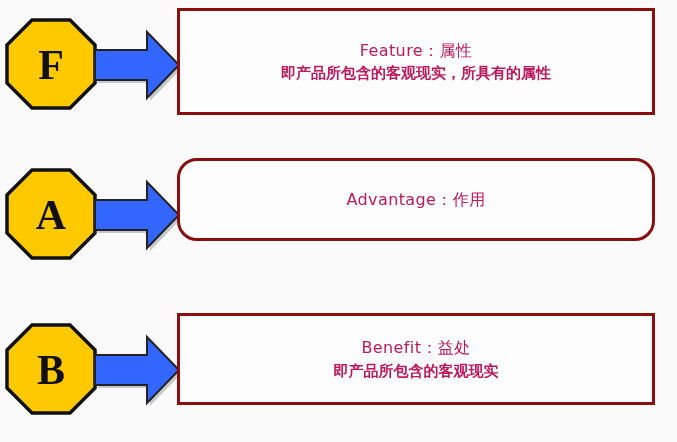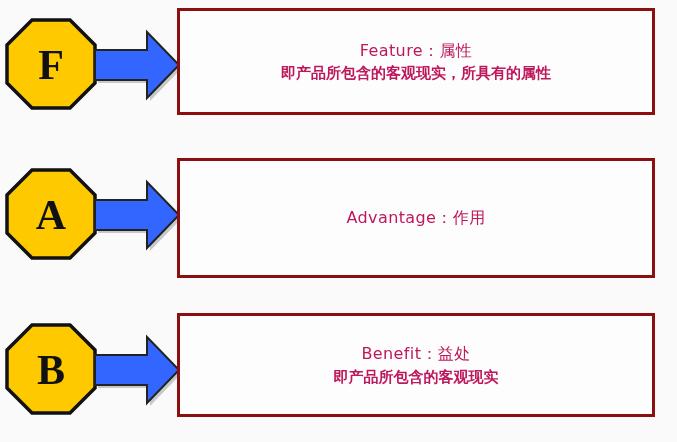--- a/index.html
+++ b/index.html
@@ -75,22 +75,22 @@
     width: 478px;
     height: 107px;
     border: 3px solid #8b0f0f;
     background: #fdfdfd;
     box-sizing: border-box;
     display: flex;
     flex-direction: column;
     align-items: center;
     justify-content: center;
   }
-  .row-a .textbox { height: 120px; }
-  .row-b .textbox { height: 104px; }
+  .row-a .textbox { height: 83px; border-radius: 20px; }
+  .row-b .textbox { height: 92px; }
 
   .line {
     color: #be185d;
     text-align: center;
     white-space: nowrap;
     line-height: 1.35;
   }
   .line-title {
     font-family: "DejaVu Sans", "Liberation Sans", sans-serif;
     font-size: 16px;

